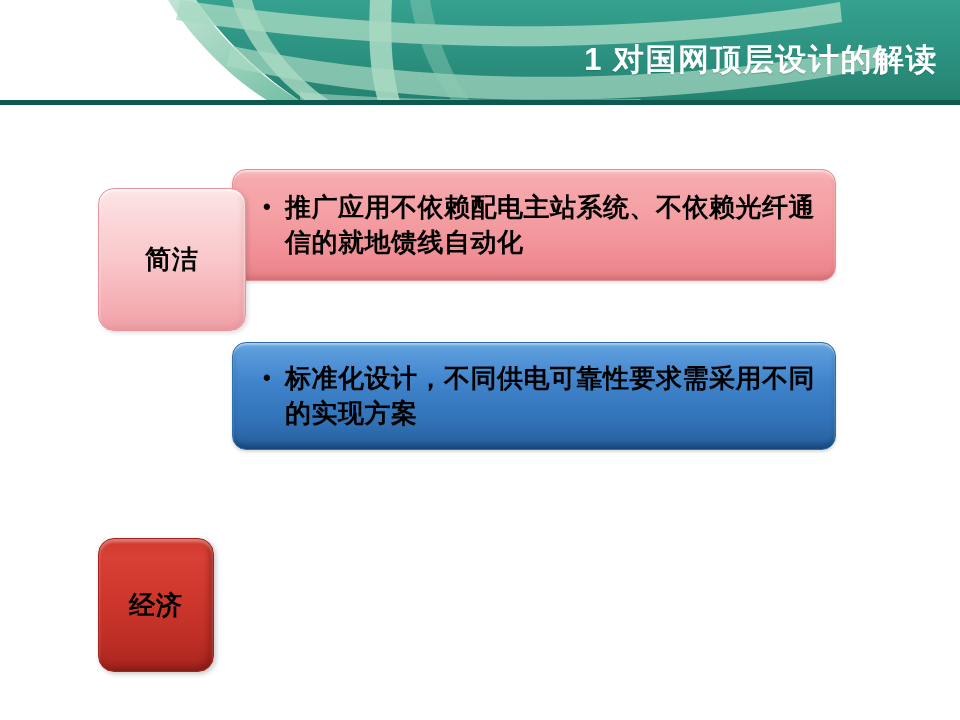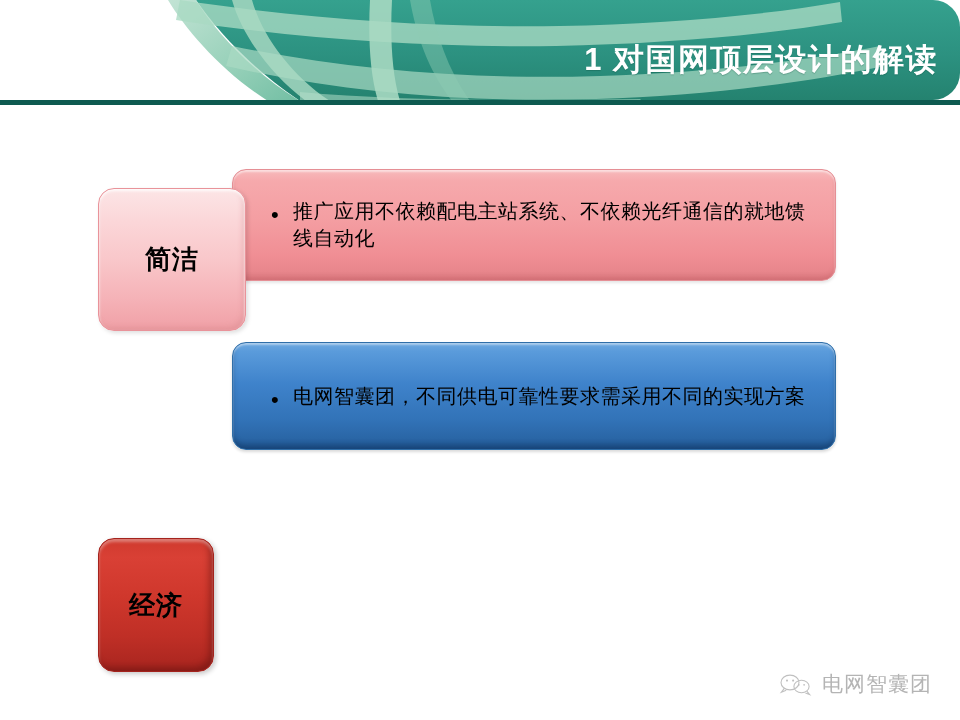--- a/index.html
+++ b/index.html
@@ -22,21 +22,20 @@
 
   
   .header {
     position: absolute;
     left: 0;
     top: 0;
     width: 960px;
     height: 100px;
     overflow: hidden;
     background: #ffffff;
-    border-radius: 27px;
   }
   .header-svg {
     position: absolute;
     left: 0;
     top: 0;
     display: block;
   }
   .header-title {
     position: absolute;
     right: 22px;
@@ -98,27 +97,27 @@
     background: linear-gradient(180deg,
        #b02821 0%, #d6332b 10%, #e03b31 35%, #d4352d 70%, #bc2b24 90%, #9e211c 100%);
     border: 1px solid #a8241f;
     box-shadow: inset 0 2px 2px rgba(255,255,255,0.30),
                 inset 0 -4px 5px rgba(80,10,10,0.35),
                 0 2px 3px rgba(0,0,0,0.18);
   }
 
   .bar-text {
     position: absolute;
-    left: 60px;
+    left: 52px;
     right: 18px;
     top: 50%;
     transform: translateY(-50%);
     color: #000000;
-    font-size: 20px;
-    font-weight: normal;
+    font-size: 26px;
+    font-weight: bold;
     line-height: 1.33;
     letter-spacing: 0.5px;
   }
   .bar-text::before {
     content: "\2022";
     position: absolute;
     left: -22px;
     top: 0;
     font-size: 22px;
     line-height: 1.55;
@@ -239,41 +238,24 @@
     <div class="bar">
       <div class="bar-text">推广应用不依赖配电主站系统、不依赖光纤通信的就地馈线自动化</div>
     </div>
     <div class="label-box">
       <span class="label-text">简洁</span>
     </div>
   </div>
 
   <div class="row" id="row-1">
     <div class="bar">
-      <div class="bar-text">电网智囊团，不同供电可靠性要求需采用不同的实现方案</div>
+      <div class="bar-text">标准化设计，不同供电可靠性要求需采用不同的实现方案</div>
     </div>
   </div>
 
   <div class="row" id="row-2">
     <div class="label-box">
       <span class="label-text">经济</span>
     </div>
   </div>
 
-  <div class="watermark">
-    <svg class="wm-icon" width="34" height="26" viewBox="0 0 34 26">
-      <g fill="none" stroke="#b5b5b5" stroke-width="1.1">
-        <ellipse cx="11" cy="11.5" rx="9" ry="7.4"></ellipse>
-        <path d="M 5.5 17.2 L 2.4 21.2 L 7.2 19.2"></path>
-        <ellipse cx="22.5" cy="15.5" rx="7.6" ry="6.2"></ellipse>
-        <path d="M 27.8 20.2 L 30.6 23.6 L 26.4 22.1"></path>
-      </g>
-      <g fill="#b5b5b5">
-        <circle cx="8" cy="9.6" r="1.05"></circle>
-        <circle cx="14.1" cy="9.6" r="1.05"></circle>
-        <circle cx="19.8" cy="13.8" r="0.9"></circle>
-        <circle cx="25.1" cy="13.8" r="0.9"></circle>
-      </g>
-    </svg>
-    <span class="wm-label">电网智囊团</span>
-  </div>
 
 </div>
 
 </body></html>

